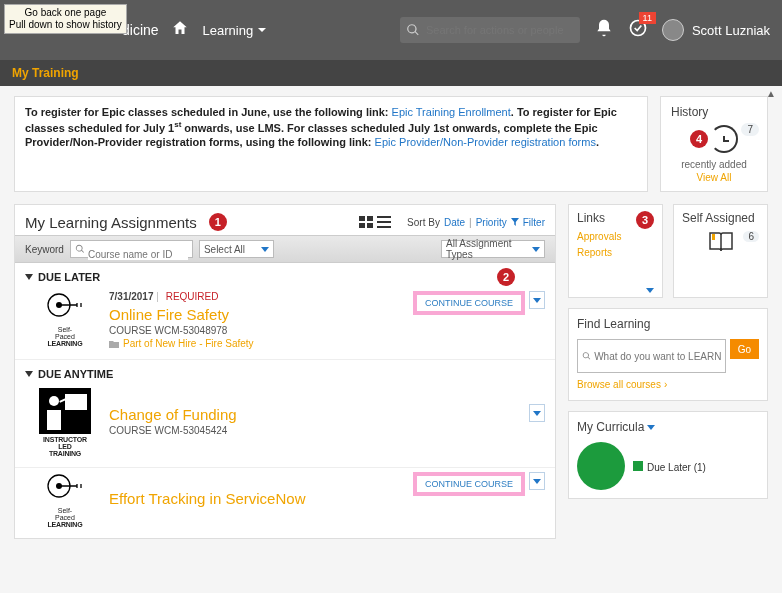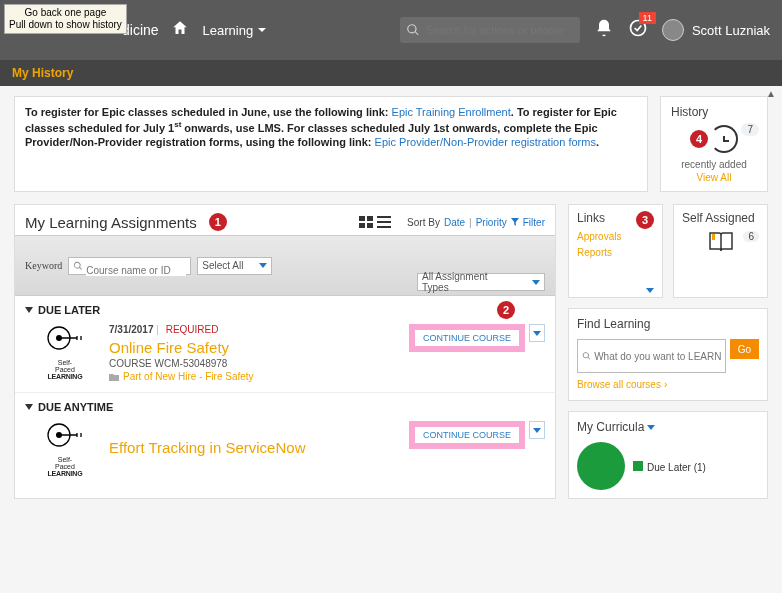--- a/index.html
+++ b/index.html
@@ -48,42 +48,42 @@
   .assignments { flex: 1; background: #fff; border: 1px solid #ddd; }
   .assign-head { padding: 8px 10px 4px; display: flex; align-items: center; gap: 8px; }
   .assign-title { font-size: 15px; color: #333; font-weight: normal; margin-right: 4px; }
   .view-icons { margin-left: auto; display: flex; gap: 4px; }
   .vicon { width: 14px; height: 12px; }
   .sortline { font-size: 10px; color: #2176c7; display: flex; align-items: center; gap: 4px; margin-left: 8px; }
   .sortline .sep { color: #999; }
   .sortline .dark { color: #444; }
   .sortline svg { width: 8px; height: 8px; fill: #2176c7; }
   .filterbar { background: linear-gradient(#e9e9e9,#d8d8d8); padding: 4px 10px; display: flex; align-items: center; gap: 6px; font-size: 10px; border-top: 1px solid #ccc; border-bottom: 1px solid #ccc; }
-  .keyword-label { color: #444; font-family: Liberation Serif, serif; }
+  .keyword-label { color: #444; }
   .keyword-box { display: flex; align-items: center; background: #fff; border: 1px solid #bbb; padding: 1px 4px; height: 18px; }
   .keyword-box svg { width: 10px; height: 10px; fill: #888; }
   .keyword-input { border: none; outline: none; width: 100px; font-size: 10px; margin-left: 3px; color: #888; margin-top: 10px; }
   .selectbox { background: #fff; border: 1px solid #bbb; height: 18px; font-size: 10px; color: #555; display: flex; align-items: center; padding: 0 4px; gap: 16px; cursor: pointer; }
-  .selectbox.wide { width: 128px; justify-content: space-between; margin-top: 33px; }
+  .selectbox.wide { width: 104px; justify-content: space-between; }
   .caret-dn { width: 0; height: 0; border-left: 4px solid transparent; border-right: 4px solid transparent; border-top: 5px solid #2176c7; }
   .section-hdr { font-size: 11px; font-weight: bold; color: #222; padding: 8px 10px 4px; display: flex; align-items: center; position: relative; }
   .section-hdr .car { width: 0; height: 0; border-left: 4px solid transparent; border-right: 4px solid transparent; border-top: 6px solid #333; margin-right: 5px; }
   .red-circ2 { position: absolute; right: 40px; }
   .item { display: flex; padding: 4px 10px 10px; border-bottom: 1px solid #eee; position: relative; }
   .item-icon { width: 80px; font-size: 7px; text-align: center; color: #222; }
   .item-icon .head-svg { width: 44px; height: 34px; margin: 0 auto; }
   .item-icon .label { font-weight: bold; letter-spacing: -0.2px; }
   .item-body { flex: 1; padding-left: 4px; }
   .item-top { font-size: 10px; color: #444; }
   .item-top .req { color: #c62128; margin-left: 4px; }
   .item-title { color: #f0a400; font-size: 15px; margin-top: 4px; }
   .item-code { font-size: 10px; color: #555; margin-top: 2px; }
   .item-folder { font-size: 10px; color: #f0a400; margin-top: 2px; display: flex; align-items: center; gap: 4px; }
   .item-folder svg { width: 10px; height: 8px; fill: #aaa; }
-  .action-btn { position: absolute; top: 4px; right: 30px; border: 6px solid #f9a8d4; color: #2e7ec2; font-size: 9px; padding: 3px 8px; cursor: pointer; background: #fff; }
+  .action-btn { position: absolute; top: 4px; right: 30px; border: 4px solid #f9a8d4; color: #2e7ec2; font-size: 9px; padding: 3px 8px; cursor: pointer; background: #fff; }
   .action-dd { position: absolute; top: 4px; right: 10px; border: 1px solid #bcd1e6; width: 16px; height: 18px; display: flex; align-items: center; justify-content: center; cursor: pointer; background: #fff; }
   .action-dd-only { top: 20px; }
   .instructor-icon { width: 52px; height: 46px; background: #000; margin: 0 auto 2px; position: relative; }
   .instructor-icon .board { position: absolute; top: 6px; right: 4px; width: 22px; height: 16px; background: #fff; }
   .instructor-icon .person { position: absolute; bottom: 4px; left: 8px; width: 14px; height: 20px; background: #fff; }
   .instructor-icon .phead { position: absolute; top: 8px; left: 10px; width: 10px; height: 10px; border-radius: 50%; background: #fff; }
   .instructor-icon .stick { position: absolute; top: 10px; left: 20px; width: 14px; height: 2px; background: #fff; transform: rotate(-25deg); }
   
   .rightcol { width: 200px; display: flex; flex-direction: column; gap: 10px; }
   .rightrow { display: flex; gap: 10px; }
@@ -145,21 +145,21 @@
         <circle cx="12" cy="12" r="9" fill="none" stroke="#fff" stroke-width="2"></circle>
         <path d="M8 12l3 3 5-6" fill="none" stroke="#fff" stroke-width="2"></path>
       </svg>
     <span class="badge-count">11</span>
   </span>
   <span class="avatar"></span>
   <span class="username">Scott Luzniak</span>
 </div>
 
 <div class="subheader">
-  <span>My History</span>
+  <span>My Training</span>
 </div>
 
 <div class="page">
   <span class="collapse-caret">▲</span>
 
   <div class="row">
     <div class="card notes-card">
       <p class="notes-body">
         <b>To register for Epic classes scheduled in June, use the following link: </b><a class="link-blue">Epic Training Enrollment</a><b>. To register for Epic classes scheduled for July 1</b><b class="sup">st</b><b> onwards, use LMS. For classes scheduled July 1st onwards, complete the Epic Provider/Non-Provider registration forms, using the following link: </b><a class="link-blue">Epic Provider/Non-Provider registration forms</a><b>.</b>
       </p>
@@ -262,20 +262,41 @@
         <div class="action-dd">
             <span class="caret-dn"></span>
           </div>
       </div>
 
       <div class="section-hdr">
         <span class="car"></span>
         <span>DUE ANYTIME</span>
       </div>
 
+      <div class="item">
+        <div class="item-icon">
+          <div class="instructor-icon">
+            <div class="board"></div>
+              <div class="phead"></div>
+              <div class="person"></div>
+              <div class="stick"></div>
+          </div>
+          <div class="label">INSTRUCTOR</div>
+          <div class="label">LED</div>
+          <div class="label">TRAINING</div>
+        </div>
+        <div class="item-body">
+          <div style="height:14px"></div>
+          <div class="item-title">Change of Funding</div>
+          <div class="item-code">COURSE WCM-53045424</div>
+        </div>
+        <div class="action-dd action-dd-only">
+            <span class="caret-dn"></span>
+          </div>
+      </div>
 
       <div class="item" style="border-bottom:none">
         <div class="item-icon">
           <svg class="head-svg" viewBox="0 0 44 34">
               <circle cx="16" cy="14" r="11" fill="none" stroke="#000" stroke-width="1.3"></circle>
               <circle cx="16" cy="14" r="3" fill="#000"></circle>
               <path d="M16 14 L34 14 M34 12v4 M38 12v4" stroke="#000" stroke-width="1.3" fill="none"></path>
             </svg>
           <div><span>Self-</span><br><span>Paced</span></div>
           <div class="label">LEARNING</div>

